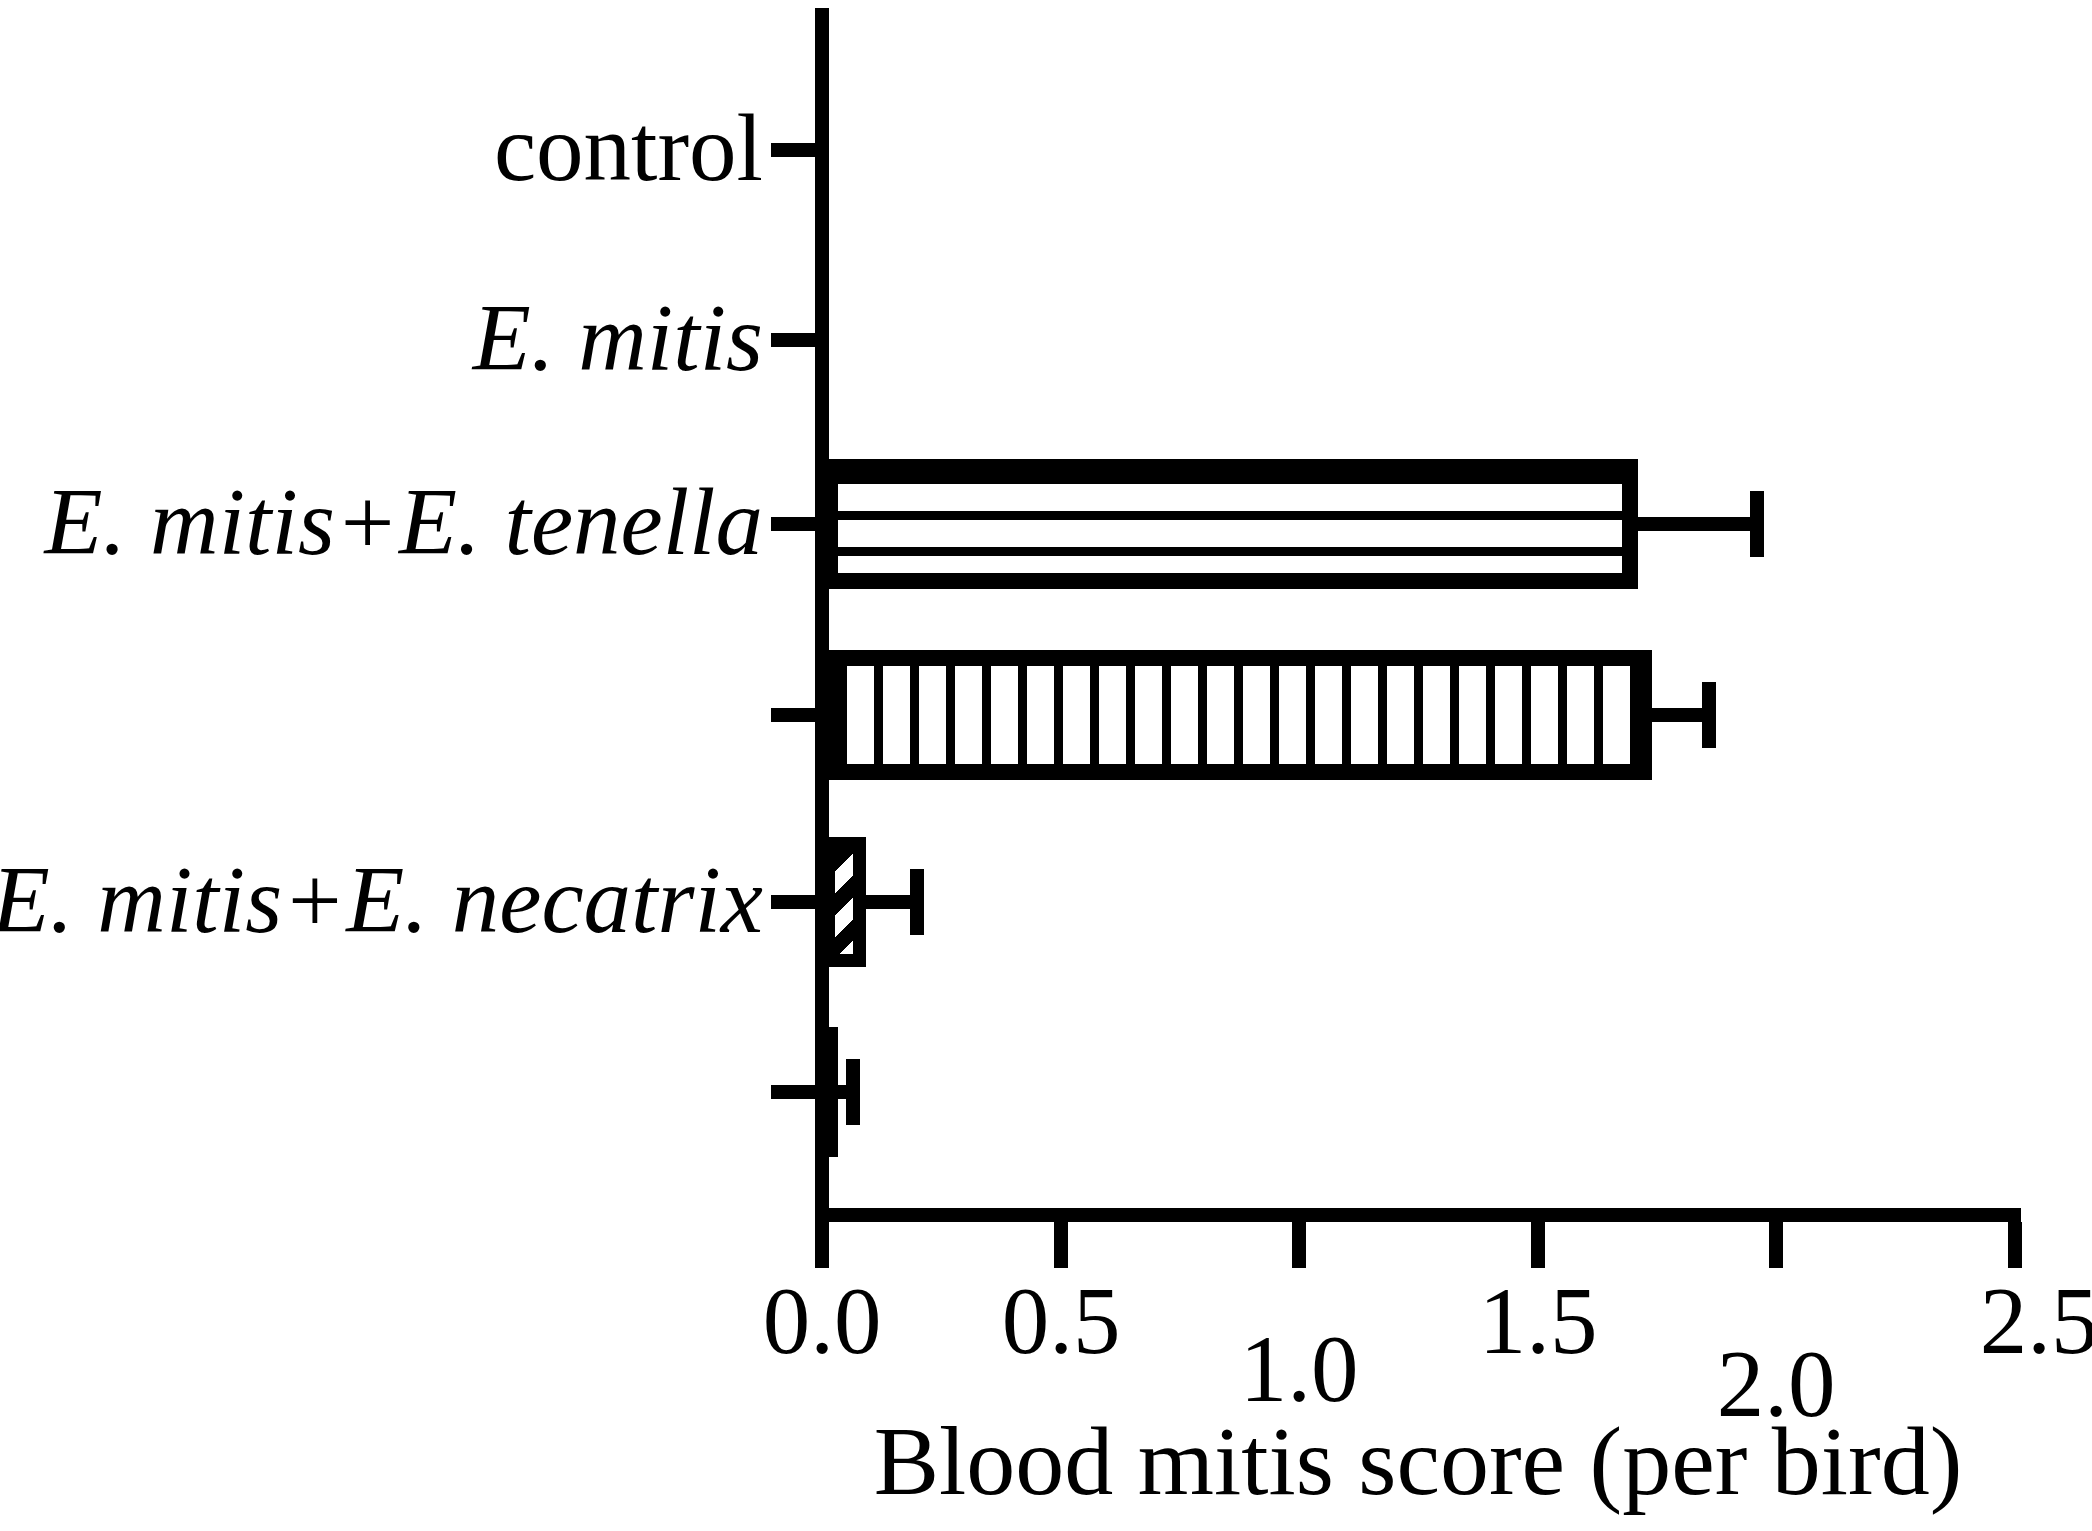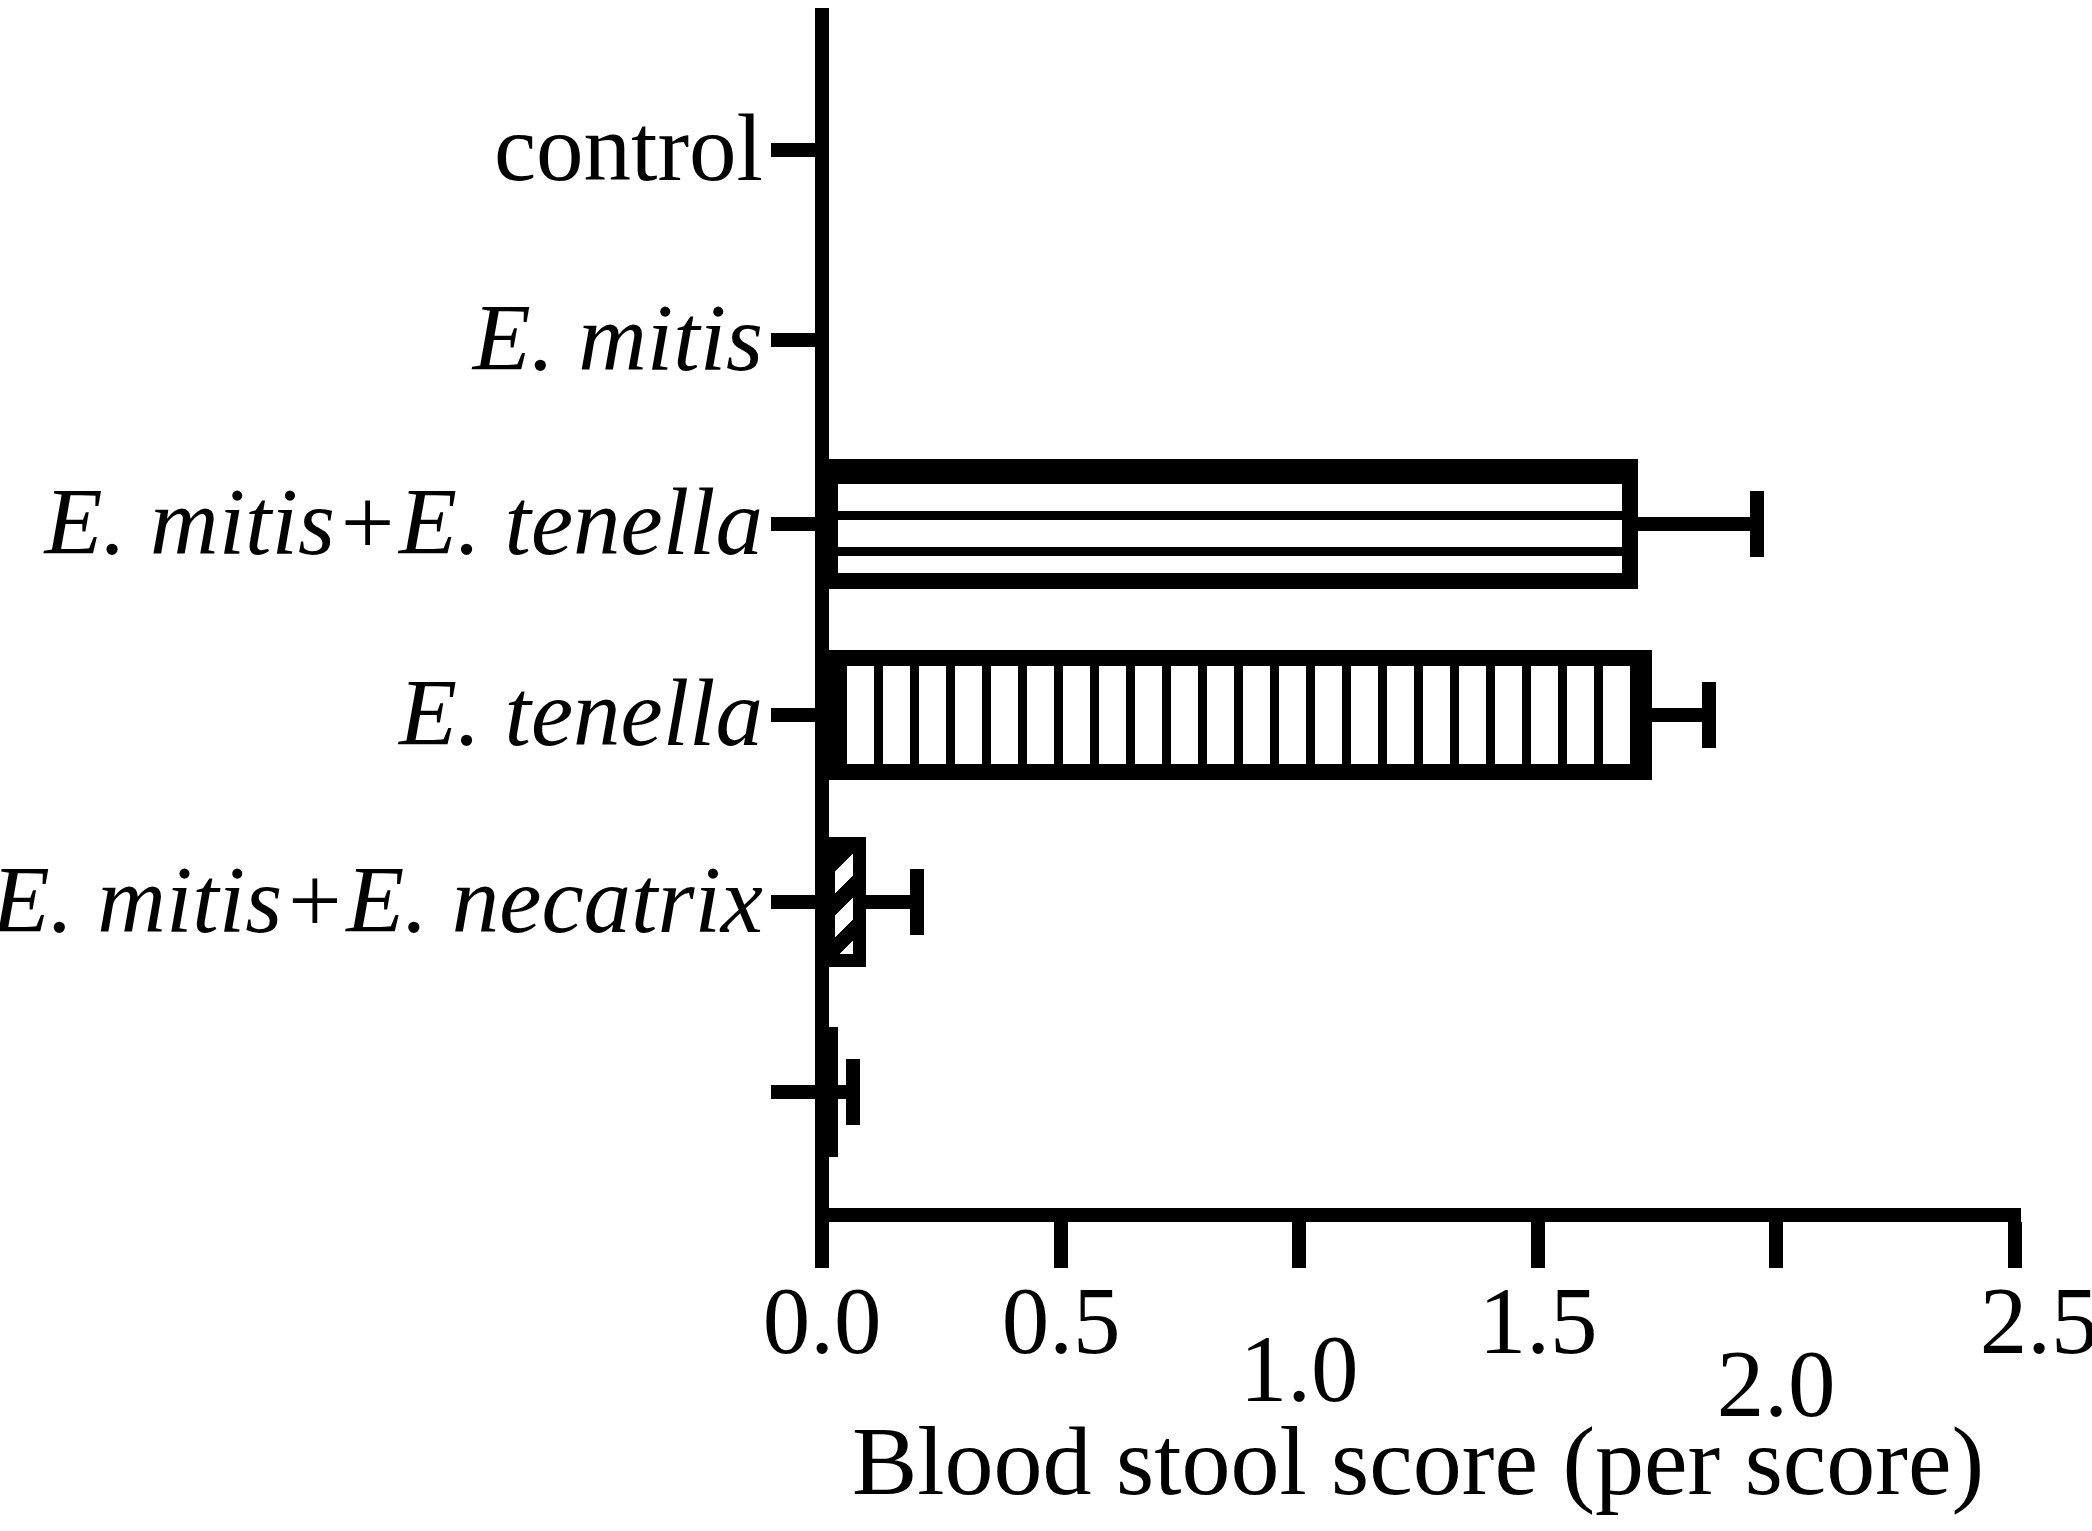--- a/index.html
+++ b/index.html
@@ -42,32 +42,31 @@
     font-size:98px;line-height:1.1;
     white-space:nowrap;
   }
 </style>
 </head>
 <body>
 
 <div id="chart">
   <div class="axis" style="left:815px;top:8px;width:14px;height:1214px;"></div>
   <div class="axis" style="left:815px;top:1208px;width:1206px;height:14px;"></div>
-  <div class="title">Blood stool score (per score)</div>
+  <div class="title">Blood mitis score (per bird)</div>
 <div class="ytick" style="left: 771px; top: 143px; width: 44px; height: 14px;"></div>
     <div class="cat-label" style="right: 1329px; top: 150px;">control</div>
     <div class="ytick" style="left: 771px; top: 333px; width: 44px; height: 14px;"></div>
     <div class="cat-label" style="right: 1329px; top: 340px; font-style: italic;">E. mitis</div>
     <div class="ytick" style="left: 771px; top: 517px; width: 44px; height: 14px;"></div>
     <div class="cat-label" style="right: 1329px; top: 524px; font-style: italic;">E. mitis+E. tenella</div>
     <div class="bar pat-horizontal-stripes" style="left: 822px; top: 459px; width: 816px; height: 130px;"></div>
     <div class="whisker" style="left: 1638px; top: 517px; width: 119px; height: 14px;"></div>
     <div class="cap" style="left: 1750px; top: 491px; width: 14px; height: 66px;"></div>
     <div class="ytick" style="left: 771px; top: 708px; width: 44px; height: 14px;"></div>
-    <div class="cat-label" style="right: 1329px; top: 715px; font-style: italic;">E. tenella</div>
     <div class="bar pat-vertical-stripes" style="left: 822px; top: 650px; width: 830px; height: 130px;"></div>
     <div class="whisker" style="left: 1652px; top: 708px; width: 57px; height: 14px;"></div>
     <div class="cap" style="left: 1702px; top: 682px; width: 14px; height: 66px;"></div>
     <div class="ytick" style="left: 771px; top: 895px; width: 44px; height: 14px;"></div>
     <div class="cat-label" style="right: 1329px; top: 902px; font-style: italic;">E. mitis+E. necatrix</div>
     <div class="bar pat-diagonal-stripes" style="left: 822px; top: 837px; width: 44px; height: 130px;"></div>
     <div class="whisker" style="left: 866px; top: 895px; width: 51px; height: 14px;"></div>
     <div class="cap" style="left: 910px; top: 869px; width: 14px; height: 66px;"></div>
     <div class="ytick" style="left: 771px; top: 1085px; width: 44px; height: 14px;"></div>
     <div class="bar pat-solid" style="left: 822px; top: 1027px; width: 16px; height: 130px;"></div>

